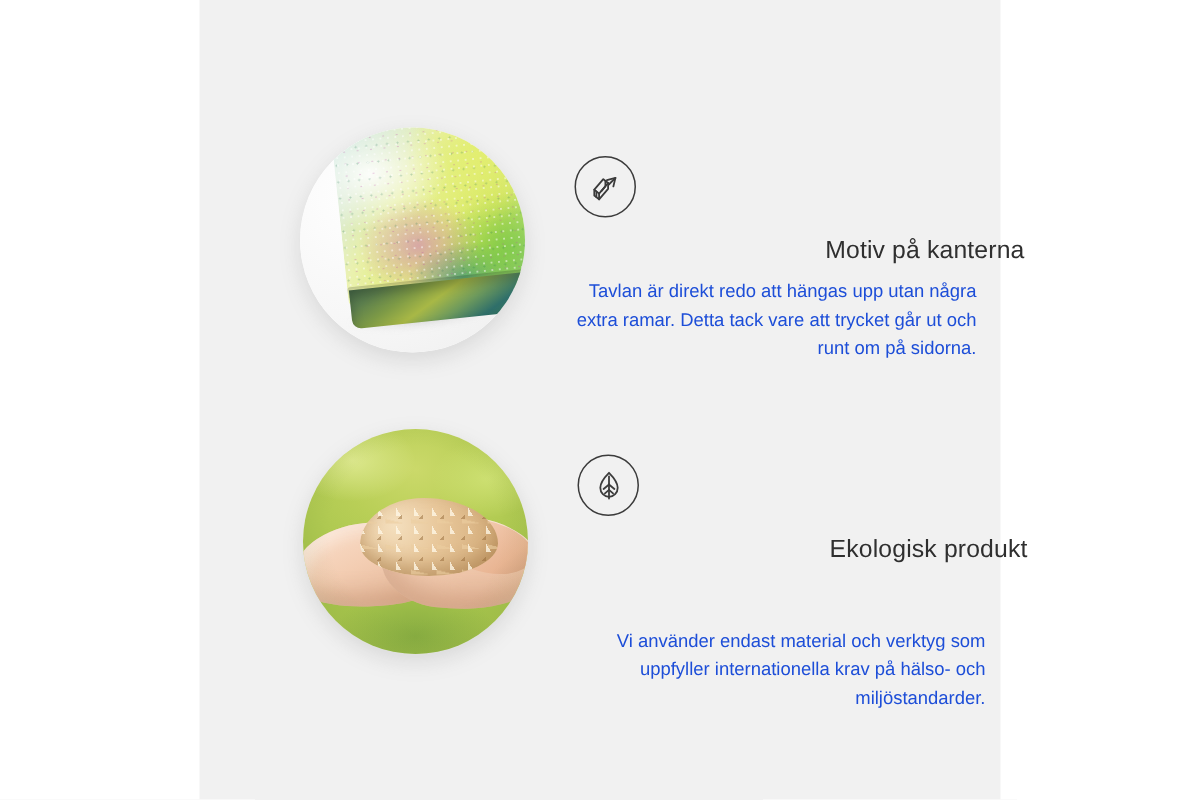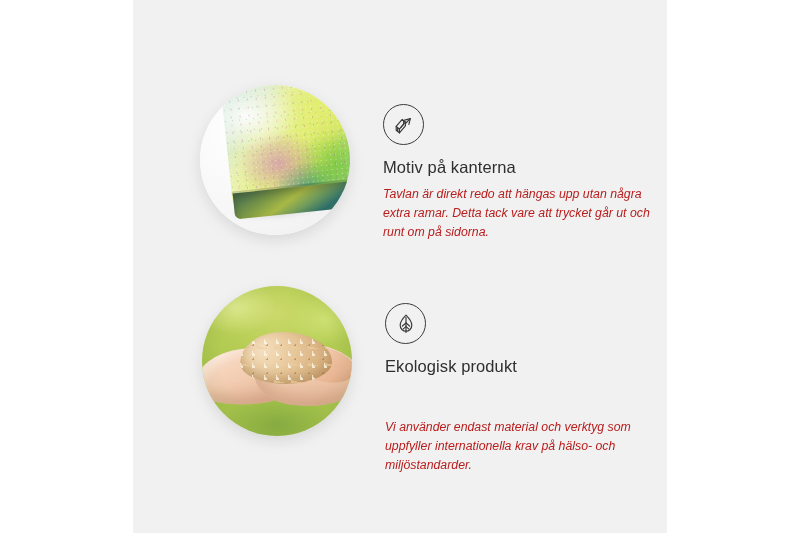--- a/index.html
+++ b/index.html
@@ -14,20 +14,21 @@
     font-family: "Liberation Sans", sans-serif;
     overflow: hidden;
   }
 
   
   .page {
     position: relative;
     width: 800px;
     height: 533px;
     background: #ffffff;
+    text-align: right;
   }
   .canvas-area {
     position: absolute;
     left: 133px;
     top: 0;
     width: 534px;
     height: 533px;
     background: #f1f1f1;
   }
 
@@ -252,23 +253,22 @@
     font-size: 16.5px;
     font-weight: 400;
     color: #2f2f2f;
     letter-spacing: .1px;
     line-height: 1.2;
   }
   .feature-body {
     margin: 7px 0 0 0;
     font-size: 12.3px;
     line-height: 1.55;
-    color: #b91c1c;
+    color: #1d4ed8;
     max-width: 268px;
-    font-style: italic;
   }
   .feature-2 .feature-body { max-width: 272px; margin-top: 41px; }
 </style>
 </head>
 <body>
 
 <div class="page">
 
   <div class="canvas-area">
 

